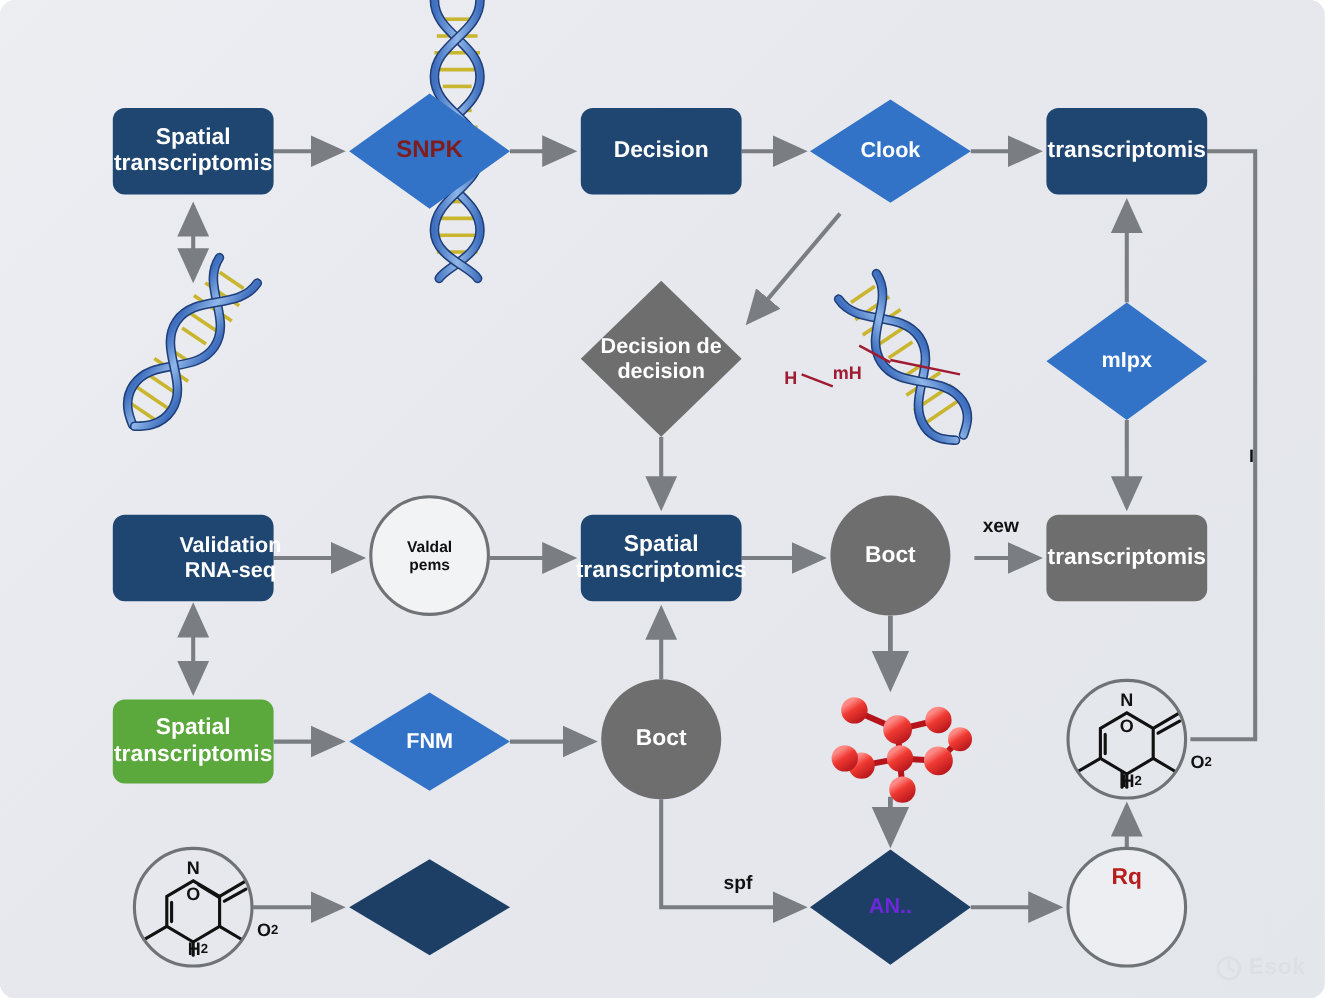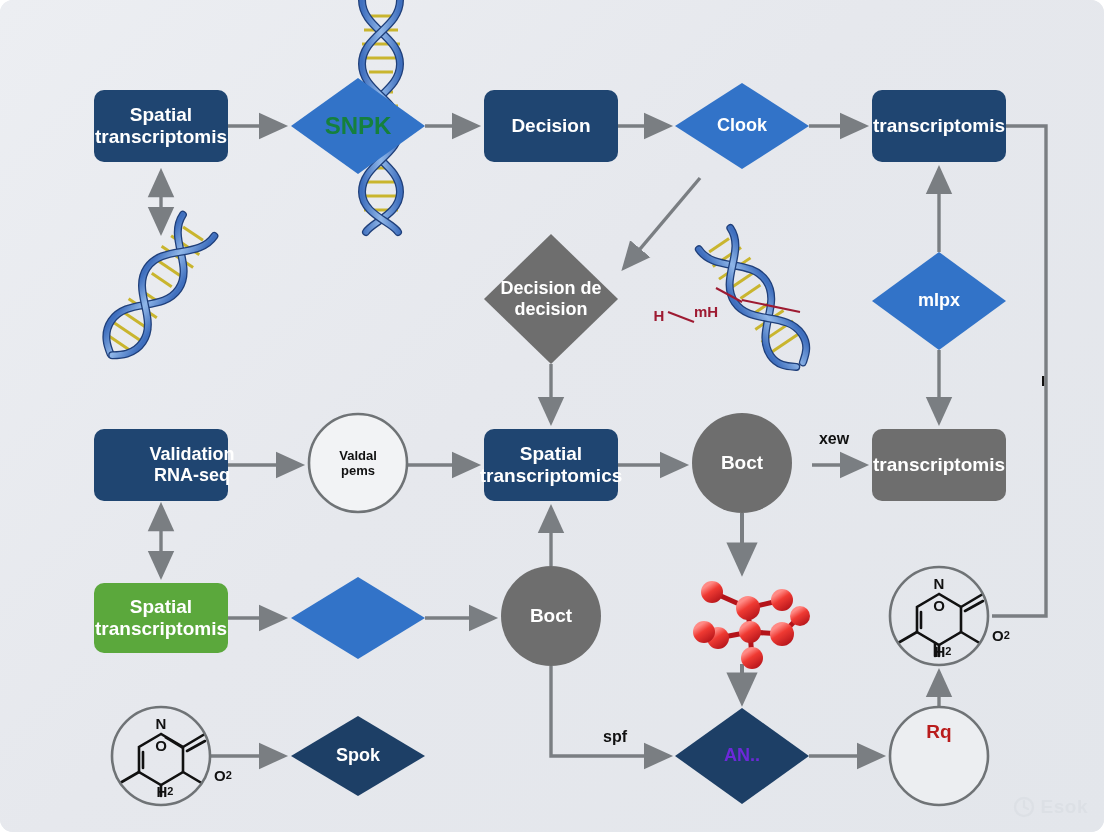--- a/index.html
+++ b/index.html
@@ -232,34 +232,34 @@
       <circle cx="358" cy="463" r="49" fill="#f2f3f5" stroke="#6f7376" stroke-width="2.6"></circle>
       <circle cx="742" cy="463" r="50" fill="#6e6e6e"></circle>
       <circle cx="551" cy="616" r="50" fill="#6e6e6e"></circle>
       <circle cx="939" cy="756" r="49" fill="#eceef1" stroke="#6f7376" stroke-width="2.6"></circle>
       <circle cx="939" cy="616" r="49" fill="none" stroke="#6f7376" stroke-width="2.6"></circle>
       <circle cx="161" cy="756" r="49" fill="none" stroke="#6f7376" stroke-width="2.6"></circle>
     </g>
   </svg>
 
   <div class="nodeLabel" style="left:94px;top:90px;width:134px;height:72px;color:#fff;font-size:19px;">Spatial<br>transcriptomis</div>
-  <div class="nodeLabel" style="left:291px;top:78px;width:134px;height:96px;color:#15803d;font-size:24px;">SNPK</div>
+  <div class="nodeLabel" style="left:291px;top:78px;width:134px;height:96px;color:#7f1d1d;font-size:20px;">SNPK</div>
   <div class="nodeLabel" style="left:484px;top:90px;width:134px;height:72px;color:#fff;font-size:19px;">Decision</div>
   <div class="nodeLabel" style="left:675px;top:83px;width:134px;height:86px;color:#fff;font-size:18px;text-align:right;">Clook</div>
   <div class="nodeLabel" style="left:866px;top:90px;width:146px;height:72px;color:#fff;font-size:19px;">transcriptomis</div>
   <div class="nodeLabel" style="left:484px;top:234px;width:134px;height:130px;color:#fff;font-size:18px;">Decision de<br>decision</div>
   <div class="nodeLabel" style="left:872px;top:252px;width:134px;height:98px;color:#fff;font-size:18px;">mIpx</div>
   <div class="nodeLabel" style="left:111px;top:429px;width:134px;height:72px;color:#fff;font-size:18px;margin-left:14px;">Validation<br>RNA-seq</div>
   <div class="nodeLabel" style="left:308px;top:413px;width:100px;height:100px;color:#111;font-size:13px;">Valdal<br>pems</div>
   <div class="nodeLabel" style="left:480px;top:429px;width:142px;height:72px;color:#fff;font-size:19px;">Spatial<br>transcriptomics</div>
   <div class="nodeLabel" style="left:692px;top:413px;width:100px;height:100px;color:#fff;font-size:19px;">Boct</div>
   <div class="nodeLabel" style="left:866px;top:429px;width:146px;height:72px;color:#fff;font-size:19px;">transcriptomis</div>
   <div class="nodeLabel" style="left:94px;top:583px;width:134px;height:70px;color:#fff;font-size:19px;">Spatial<br>transcriptomis</div>
+  <div class="nodeLabel" style="left:291px;top:577px;width:134px;height:82px;color:#fff;font-size:18px;">FNM</div>
   <div class="nodeLabel" style="left:501px;top:566px;width:100px;height:100px;color:#fff;font-size:19px;">Boct</div>
-  <div class="nodeLabel" style="left:291px;top:716px;width:134px;height:80px;color:#fff;font-size:18px;">Spok</div>
   <div class="nodeLabel" style="left:675px;top:708px;width:134px;height:96px;color:#6d28d9;font-size:18px;">AN..</div>
   <div class="nodeLabel" style="left:889px;top:682px;width:100px;height:100px;color:#b91c1c;font-size:19px;">Rq</div>
 
   <div class="edgeLabel" style="left:812px;top:428px;width:44px;height:22px;">xew</div>
   <div class="edgeLabel" style="left:596px;top:726px;width:38px;height:22px;">spf</div>
   <div class="edgeLabel" style="left:1036px;top:369px;width:14px;height:22px;font-size:15px;">I</div>
 
   <div class="edgeLabel" style="left:689px;top:281px;width:34px;height:20px;color:#9e1b32;font-size:15px;margin-top:20px;">mH</div>
   <div class="edgeLabel" style="left:650px;top:305px;width:18px;height:20px;color:#9e1b32;font-size:15px;">H</div>
 

